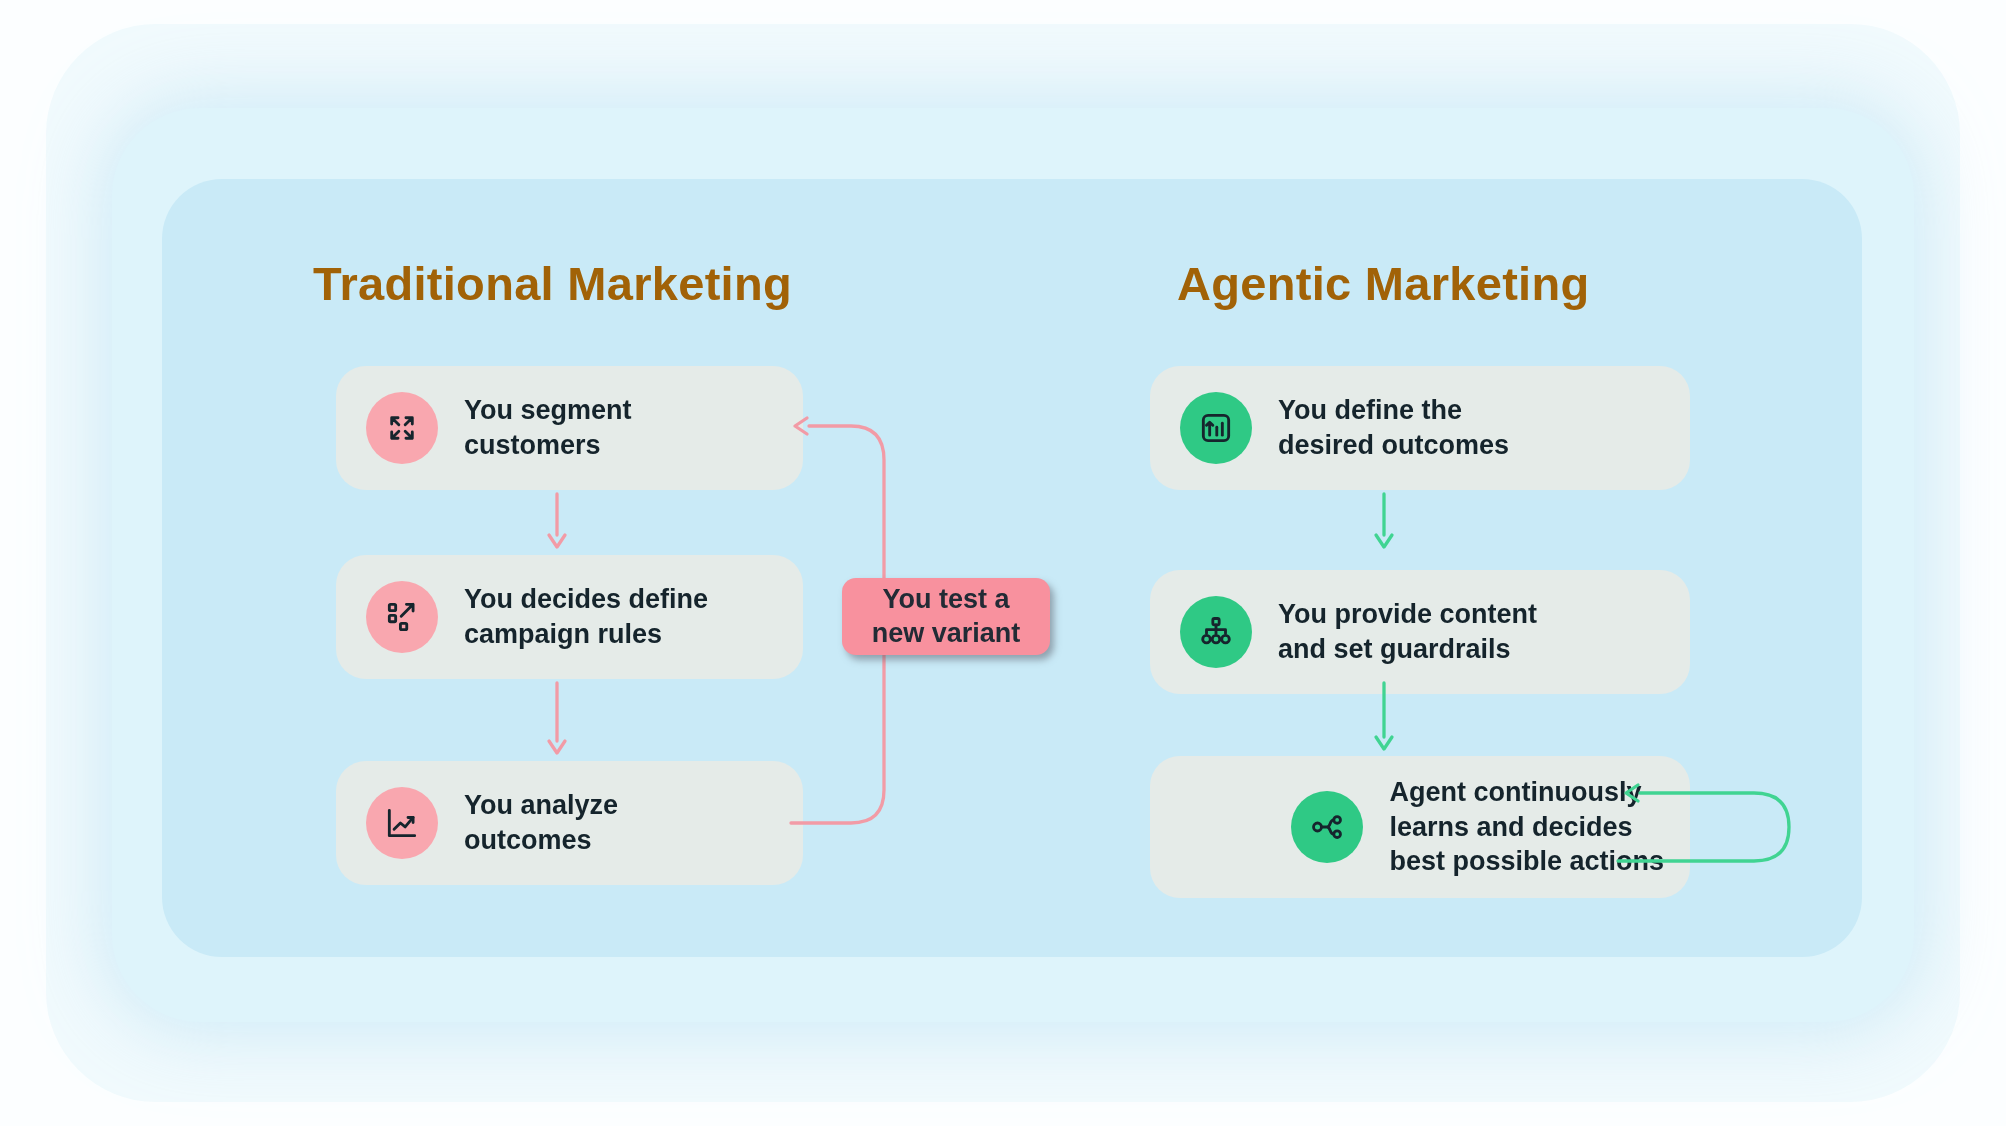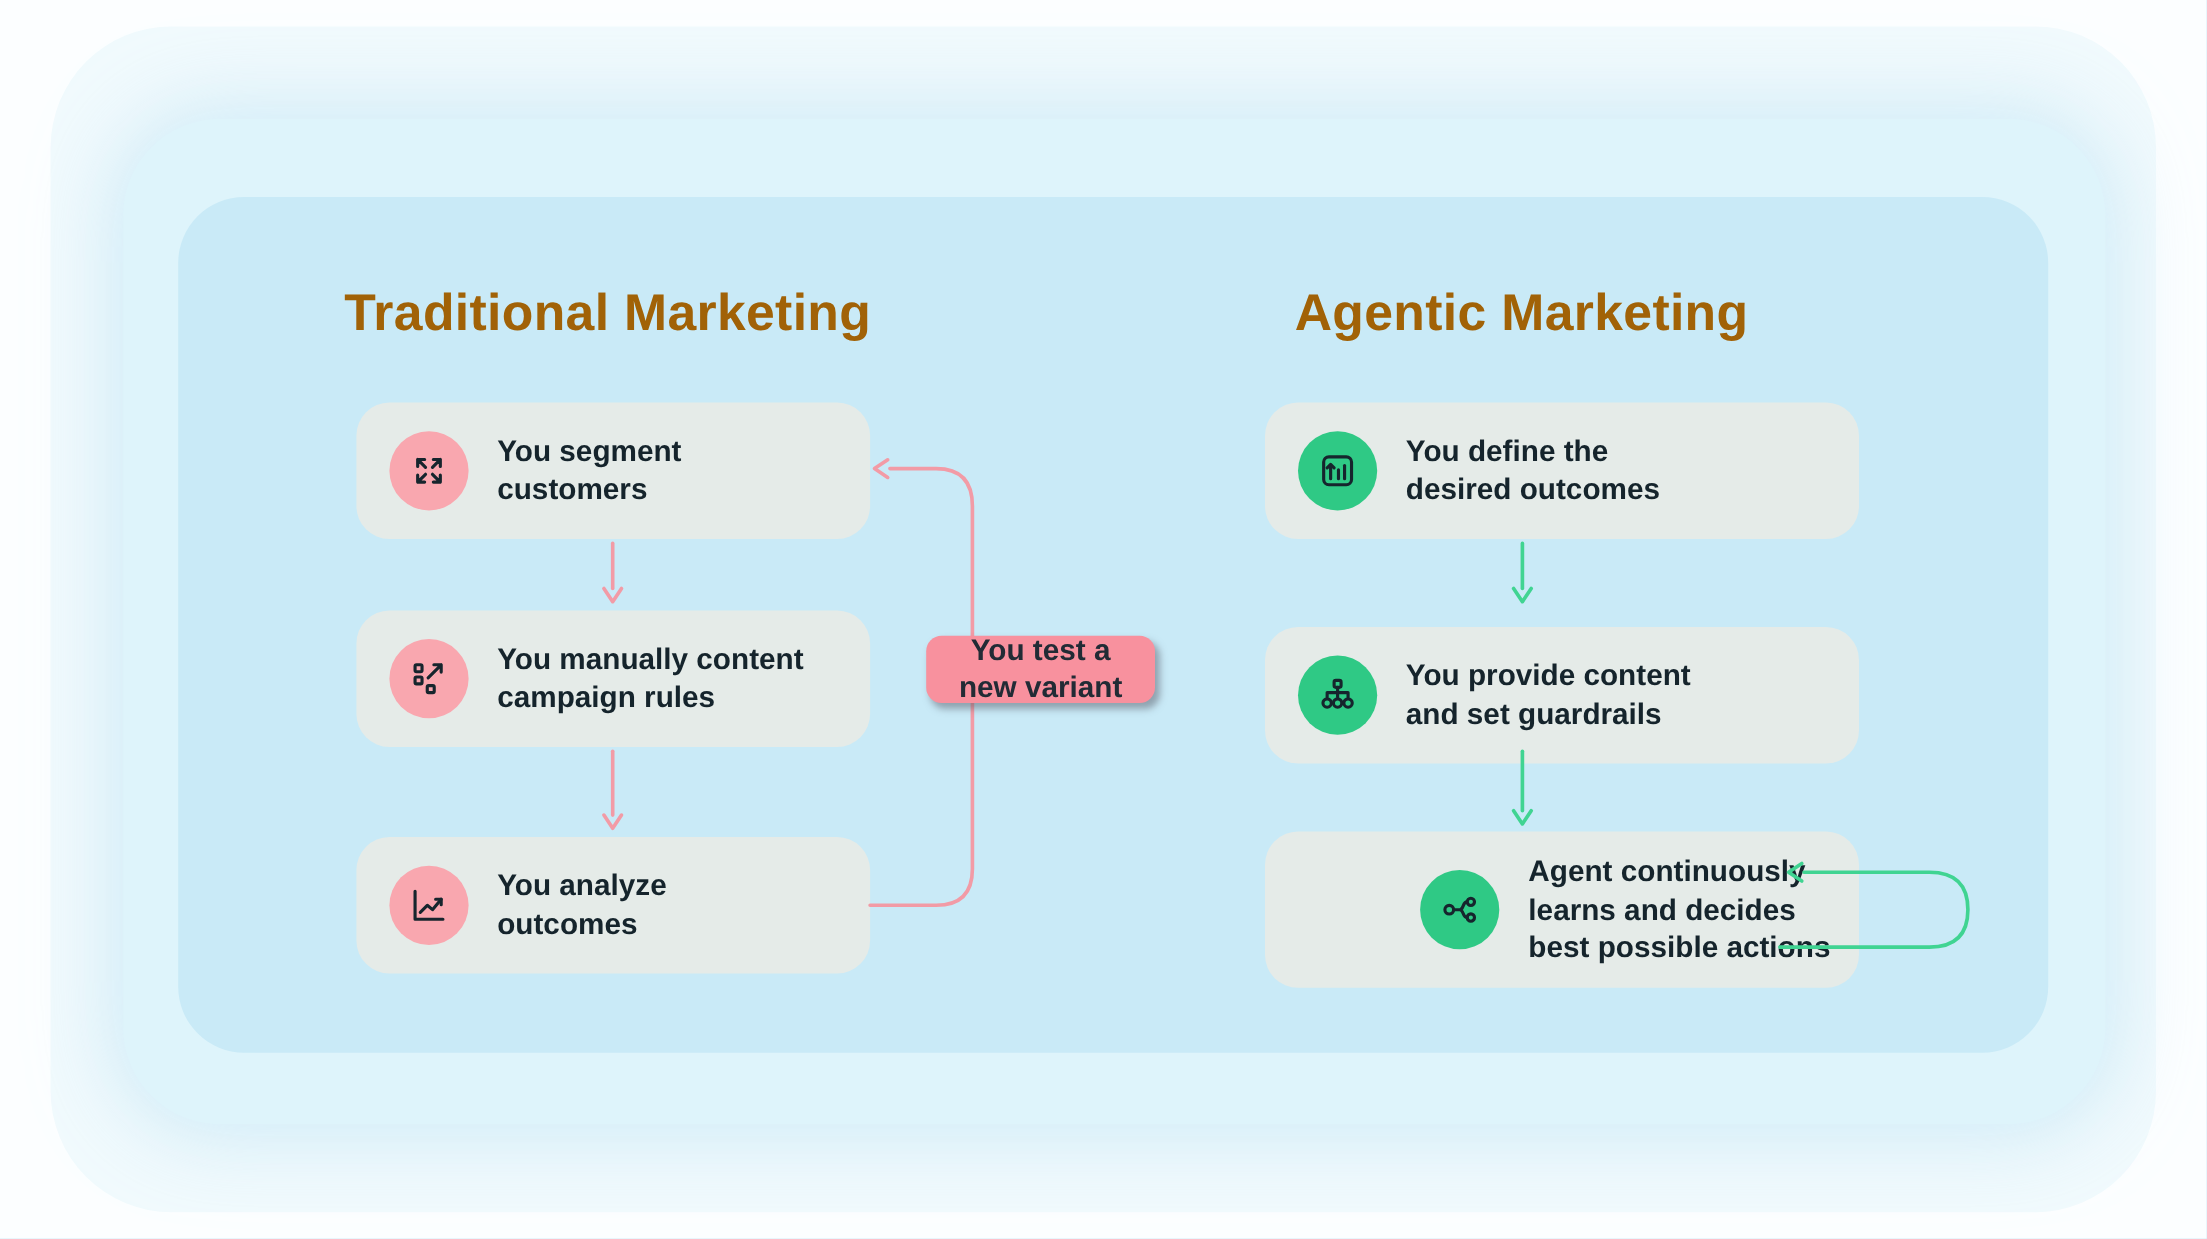--- a/index.html
+++ b/index.html
@@ -16,39 +16,39 @@
     border-radius:88px;background:#def4fb;box-shadow:0 0 70px 12px rgba(190,228,244,.65);}
   .panel{position:absolute;left:162px;top:179px;width:1700px;height:778px;
     border-radius:60px;background:var(--panel-bg,#c9eaf7);}
 
   .title{position:absolute;font-size:47px;font-weight:700;color:#a16207;letter-spacing:.3px;}
   #title-left{left:313px;top:256px;}
   #title-right{left:1177px;top:256px;}
 
   .card{position:absolute;background:var(--card-bg,#e5ebe8);border-radius:30px;
     display:flex;align-items:center;gap:26px;padding:0 26px 0 30px;box-sizing:border-box;}
-  .card.c-left{left:324px;width:467px;height:124px;}
+  .card.c-left{left:336px;width:467px;height:124px;}
   .card.c-right{left:1150px;width:540px;height:124px;}
   #l-card1{top:366px;} #l-card2{top:555px;} #l-card3{top:761px;}
   #r-card1{top:366px;} #r-card2{top:555px;margin-top:15px;} #r-card3{top:756px;height:142px;justify-content:flex-end;}
 
   .icon-circle{width:72px;height:72px;border-radius:50%;flex:0 0 72px;
     display:flex;align-items:center;justify-content:center;}
   .pink .icon-circle{background:var(--pink-circle,#f9a7af);}
   .green .icon-circle{background:var(--green-circle,#2fc985);}
   .glyph{stroke:#16252d;fill:none;stroke-width:1.8;stroke-linecap:round;stroke-linejoin:round;}
 
   .step-label{font-size:27px;font-weight:700;line-height:1.28;white-space:pre-line;color:#15242c;}
 
   #flow-overlay{position:absolute;left:0;top:0;width:2006px;height:1126px;pointer-events:none;}
   .flow{fill:none;stroke-width:3.3;stroke-linecap:round;stroke-linejoin:round;}
   .flow-pink{stroke:var(--pink-line,#f29ba6);}
   .flow-green{stroke:var(--green-line,#40d492);}
 
-  .badge{position:absolute;left:842px;top:578px;width:208px;height:61px;
+  .badge{position:absolute;left:842px;top:578px;width:208px;height:77px;
     background:var(--pink-badge,#f8919e);border-radius:14px;
     display:flex;align-items:center;justify-content:center;text-align:center;
     font-size:27px;font-weight:700;line-height:1.25;color:#222b35;white-space:pre-line;
     box-shadow:4px 5px 7px rgba(88,92,104,.5);}
 </style>
 </head>
 <body>
 
 <div class="ring1"></div>
 <div class="ring2"></div>
@@ -72,21 +72,21 @@
 
 <div class="card c-left pink" id="l-card2">
   <span class="icon-circle">
     <svg class="glyph" width="38" height="38" viewBox="0 0 24 24">
       <rect x="4" y="4" width="4" height="4" rx="0.8"></rect>
       <rect x="4" y="11" width="4" height="4" rx="0.8"></rect>
       <rect x="11" y="16" width="4" height="4" rx="0.8"></rect>
       <path d="M11.5 11.5 L19 4 M14.8 4 H19 V8.2"></path>
     </svg>
   </span>
-  <span class="step-label">You manually content
+  <span class="step-label">You decides define
 campaign rules</span>
 </div>
 
 <div class="card c-left pink" id="l-card3">
   <span class="icon-circle">
     <svg class="glyph" width="38" height="38" viewBox="0 0 24 24">
       <path d="M4 4 V20 H20"></path>
       <path d="M7 16 L11 12 L14 14.5 L19 8.5"></path>
       <path d="M15.8 8.5 H19 V11.7"></path>
     </svg>

